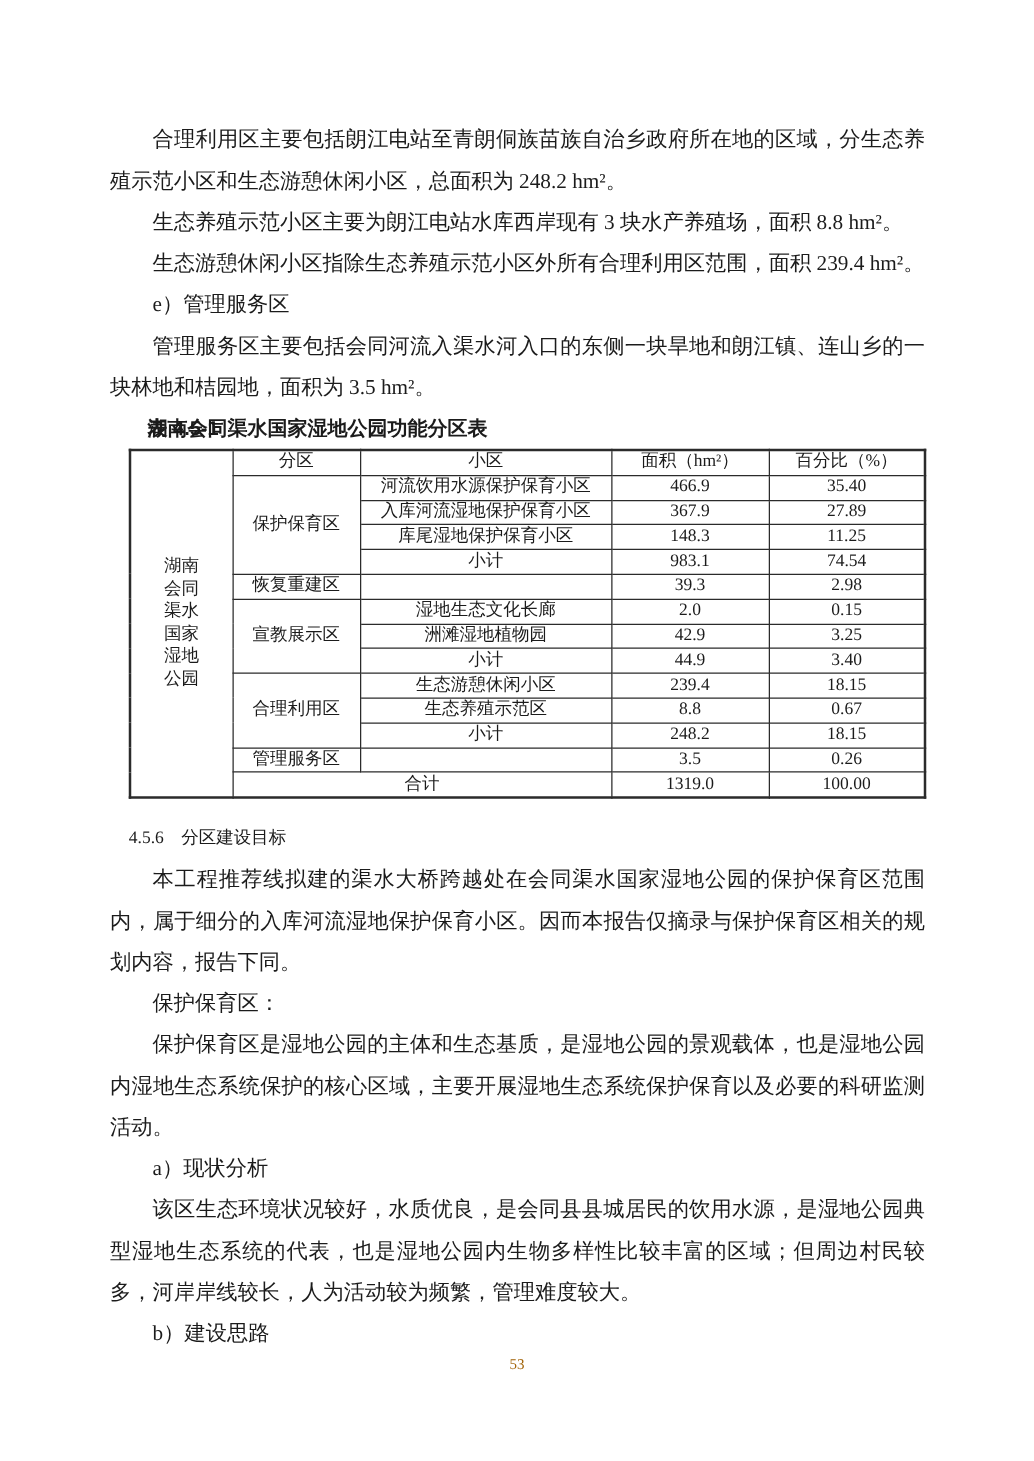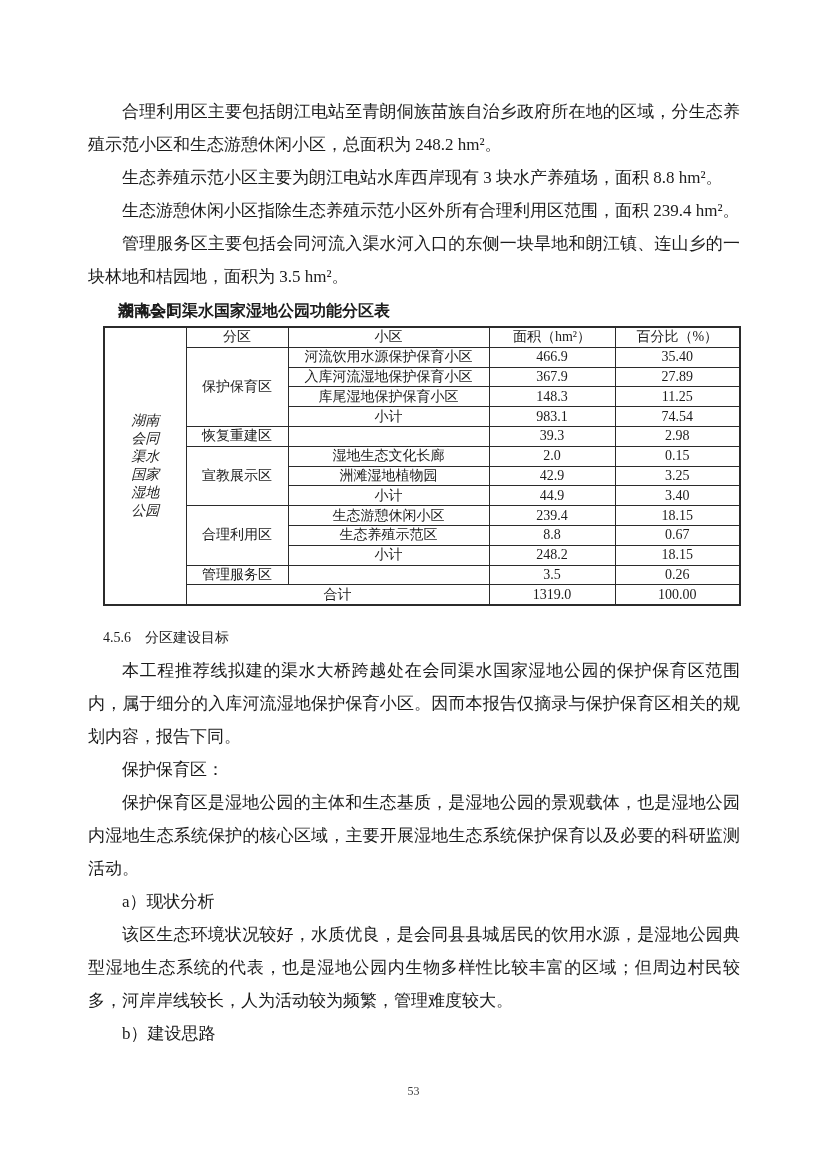--- a/index.html
+++ b/index.html
@@ -63,48 +63,48 @@
     vertical-align: middle;
     padding: 0 2px;
     height: 18.8px;
     line-height: 18px;
     font-size: 14px;
     overflow: hidden;
   }
   td.vhead {
     white-space: pre-line;
     line-height: 22px;
-    font-style: italic;
   }
   .section-heading {
     margin: 15px 0 0 15px;
     font-size: 14px;
     line-height: 33px;
     text-align: left;
     text-indent: 0;
   }
   .page-number {
     position: absolute;
     left: 0;
     top: 1084px;
     width: 827px;
     text-align: center;
     font-size: 12px;
-    color: #404040;
+    color: #a16207;
   }
 </style>
 </head>
 <body>
 
 <div class="page">
   <div class="content">
 
     <p class="para">合理利用区主要包括朗江电站至青朗侗族苗族自治乡政府所在地的区域，分生态养殖示范小区和生态游憩休闲小区，总面积为 248.2 hm²。</p>
     <p class="para">生态养殖示范小区主要为朗江电站水库西岸现有 3 块水产养殖场，面积 8.8 hm²。</p>
     <p class="para">生态游憩休闲小区指除生态养殖示范小区外所有合理利用区范围，面积 239.4 hm²。</p>
+    <p class="para">e）管理服务区</p>
     <p class="para">管理服务区主要包括会同河流入渠水河入口的东侧一块旱地和朗江镇、连山乡的一块林地和桔园地，面积为 3.5 hm²。</p>
 
     <div class="table-caption">
       <span class="caption-label">表 4.5-1</span>
       <span class="caption-title">湖南会同渠水国家湿地公园功能分区表</span>
     </div>
 
     <table class="zone-table">
       <colgroup>
         <col style="width:82px">

